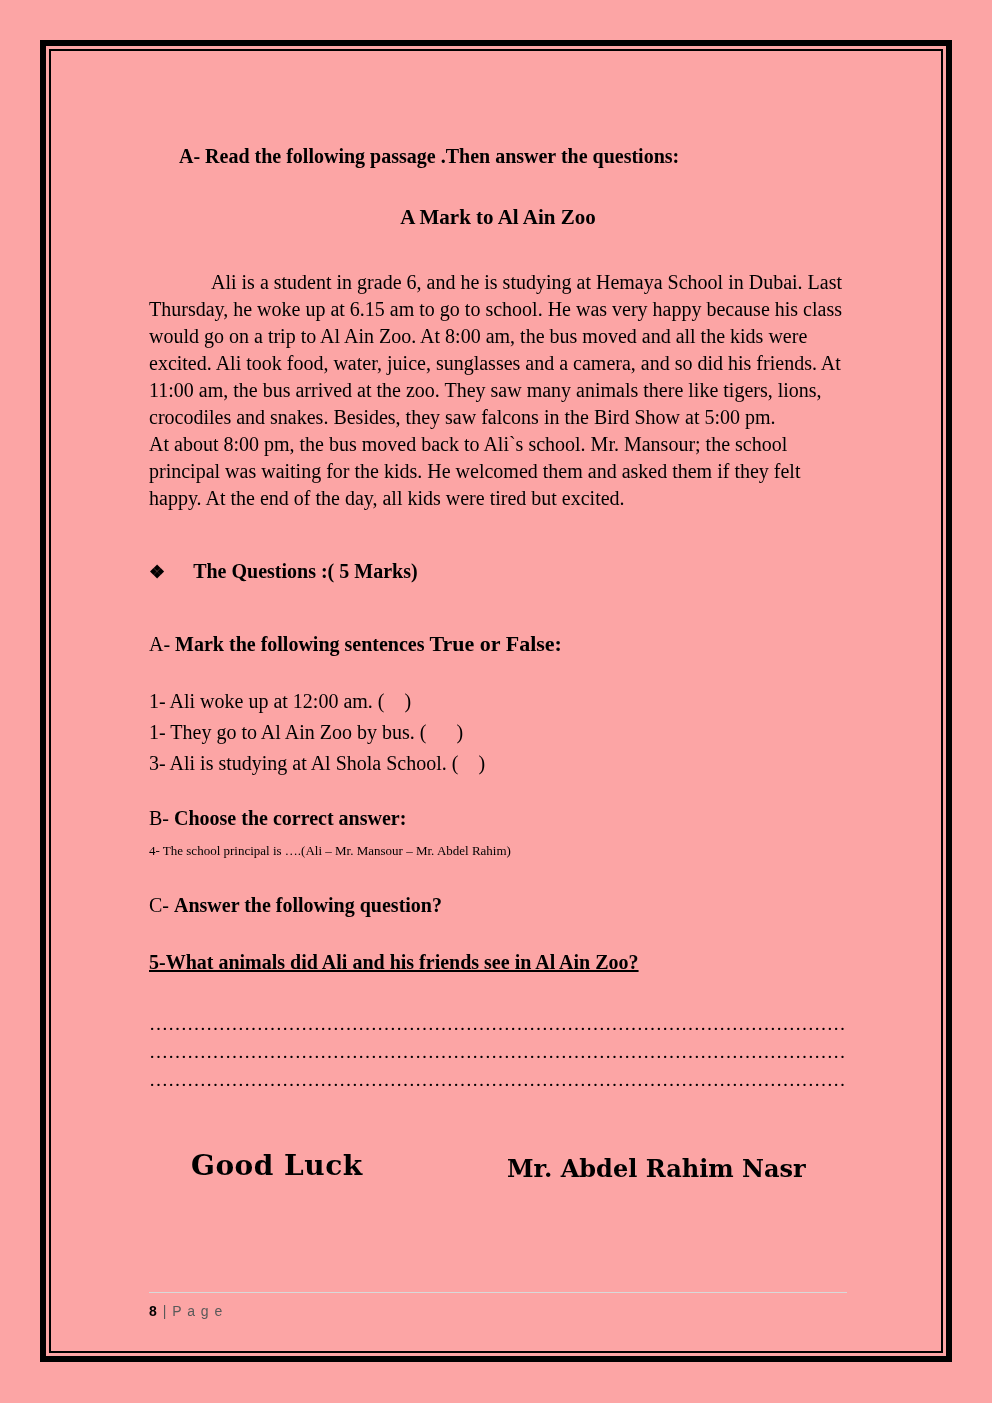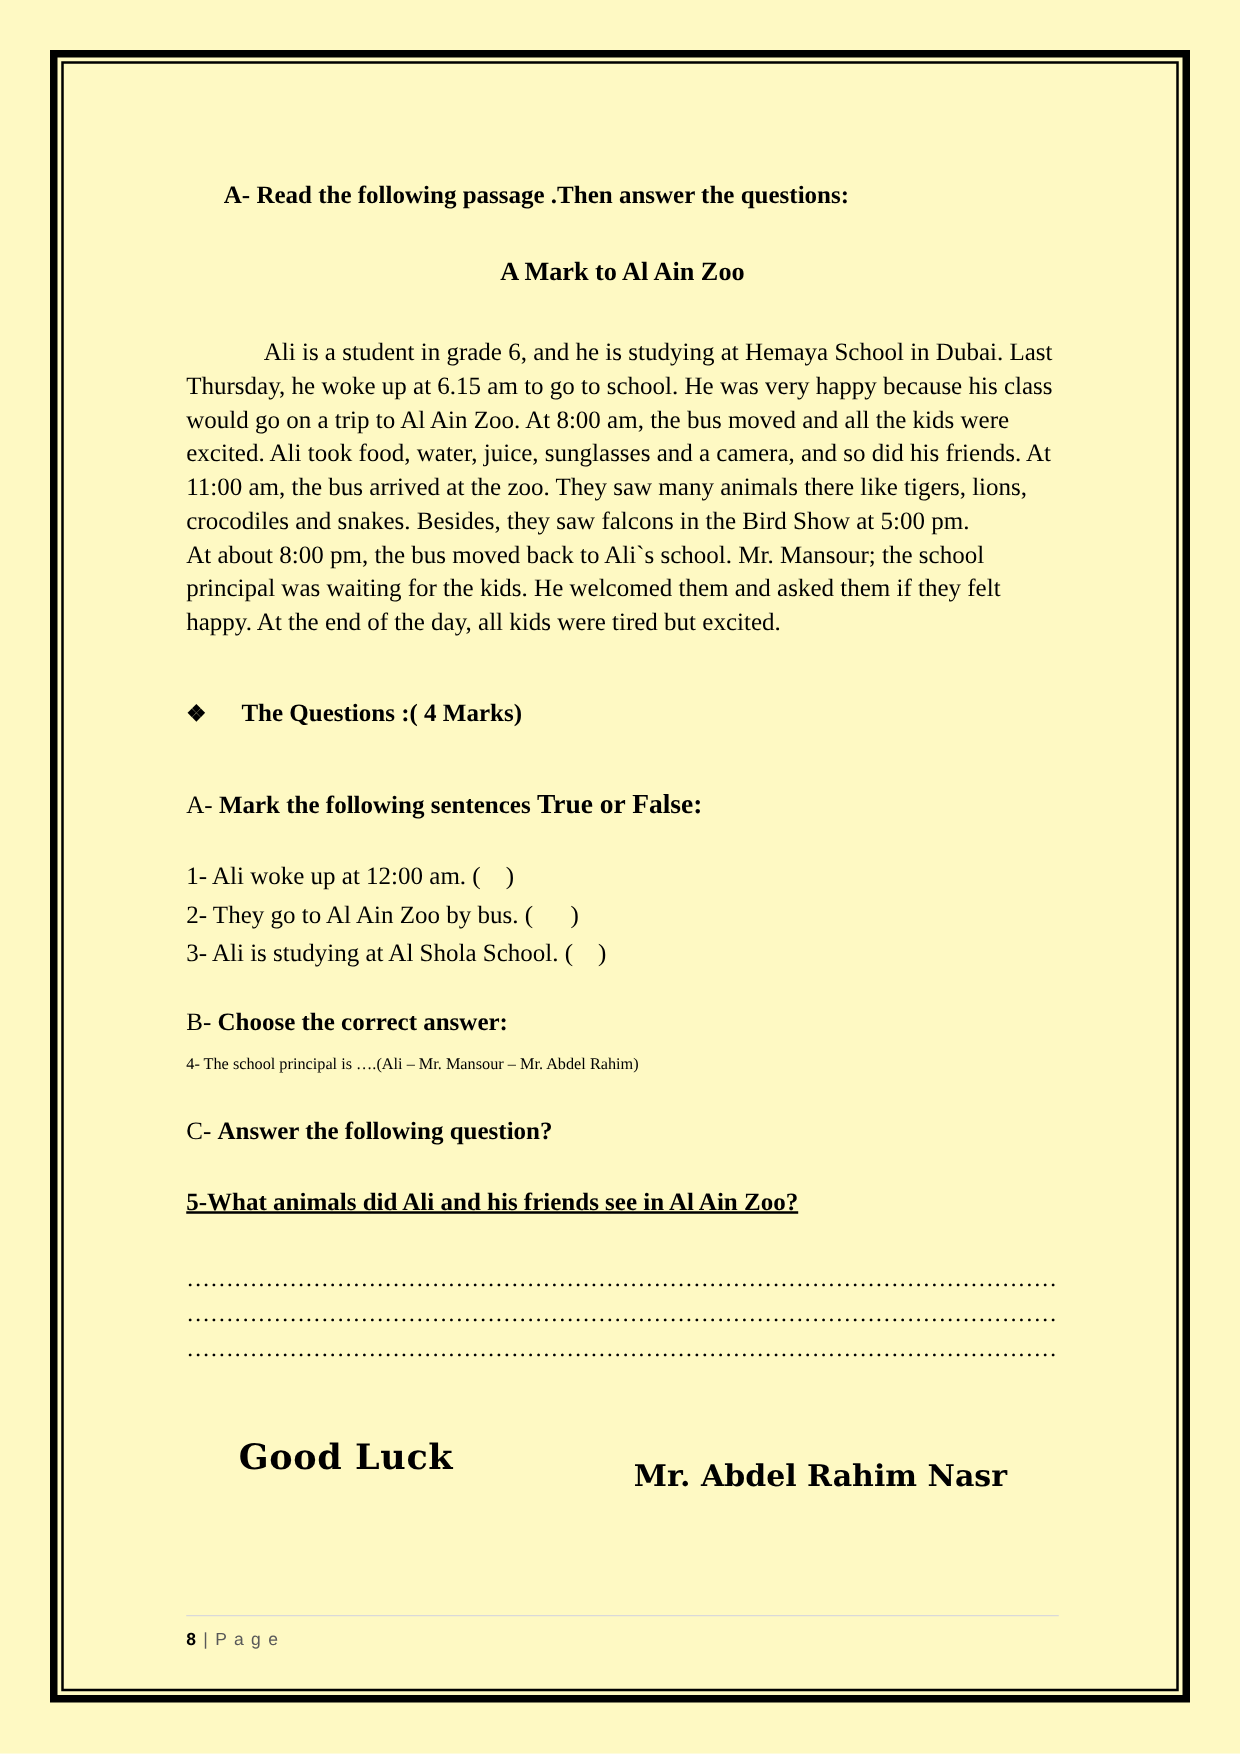--- a/index.html
+++ b/index.html
@@ -1,21 +1,21 @@
 <!DOCTYPE html>
 <html><head>
 <meta charset="utf-8">
 <style>
   * { box-sizing: border-box; }
   html, body { margin: 0; padding: 0; background: #ffffff; }
   .page {
     position: relative;
     width: 992px;
     height: 1403px;
-    background: #fef9c3;
+    background: #fca5a5;
     font-family: "Liberation Serif", serif;
     color: #000000;
     overflow: hidden;
   }
   .frame {
     position: absolute;
     left: 40px;
     top: 40px;
     width: 912px;
     height: 1322px;
@@ -99,21 +99,21 @@
     left: 42px;
     top: 0;
     font-family: "DejaVu Serif", serif;
     font-weight: bold;
     font-size: 28px;
     letter-spacing: 0.5px;
   }
   .teacher-name {
     position: absolute;
     left: 358px;
-    top: 15px;
+    top: 3px;
     font-family: "DejaVu Serif", serif;
     font-weight: bold;
     font-size: 24px;
   }
   .footer {
     position: absolute;
     left: 98px;
     bottom: 32px;
     width: 698px;
     font-family: "Liberation Sans", sans-serif;
@@ -146,30 +146,30 @@
 
         <div class="passage-title">A Mark to Al Ain Zoo</div>
 
         <div class="passage">
           <p class="p1">Ali is a student in grade 6, and he is studying at Hemaya School in Dubai. Last Thursday, he woke up at 6.15 am to go to school. He was very happy because his class would go on a trip to Al Ain Zoo. At 8:00 am, the bus moved and all the kids were excited. Ali took food, water, juice, sunglasses and a camera, and so did his friends. At 11:00 am, the bus arrived at the zoo. They saw many animals there like tigers, lions, crocodiles and snakes. Besides, they saw falcons in the Bird Show at 5:00 pm.</p>
           <p class="p2">At about 8:00 pm, the bus moved back to Ali`s school. Mr. Mansour; the school principal was waiting for the kids. He welcomed them and asked them if they felt happy. At the end of the day, all kids were tired but excited.</p>
         </div>
 
         <div class="questions-heading">
           <span class="bullet">❖</span>
-          <span>The Questions :( 4 Marks)</span>
+          <span>The Questions :( 5 Marks)</span>
         </div>
 
         <div class="part-heading part-a">
           <span>A- </span><span class="bold">Mark the following sentences </span><span class="tf">True or False:</span>
         </div>
 
         <div class="tf-list">
           <div>1- Ali woke up at 12:00 am. (    )</div>
-          <div>2- They go to Al Ain Zoo by bus. (      )</div>
+          <div>1- They go to Al Ain Zoo by bus. (      )</div>
           <div>3- Ali is studying at Al Shola School. (    )</div>
         </div>
 
         <div class="part-heading part-b">
           <span>B- </span><span class="bold">Choose the correct answer:</span>
         </div>
 
         <div class="q4">4- The school principal is ….(Ali – Mr. Mansour – Mr. Abdel Rahim)</div>
 
         <div class="part-heading part-c">

